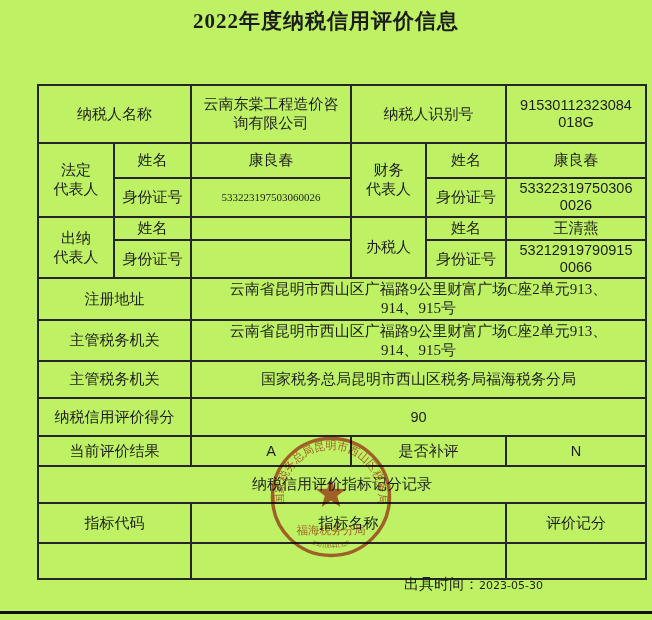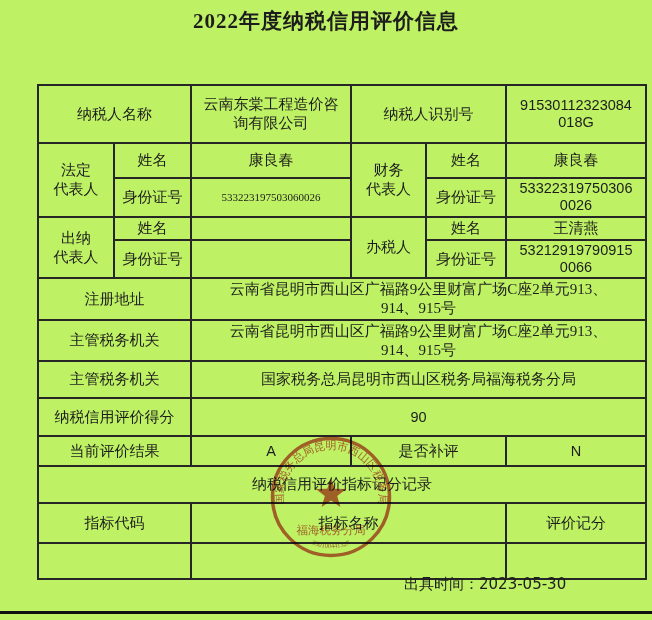--- a/index.html
+++ b/index.html
@@ -28,21 +28,21 @@
   }
   .num   { font-family:Liberation Sans, sans-serif; font-size:14.5px; line-height:1.2;margin-top:24px; }
   .num-sm{ font-family:Liberation Serif, serif; font-size:11px; }
   .footer-left {
     position:absolute; left:40px; top:566px; width:305px;
     text-align:center; font-size:15px; line-height:1.45; white-space:pre-line;
   }
   .footer-right {
     position:absolute; left:404px; top:575px; font-size:15px;
   }
-  .footer-right .date { font-family:"DejaVu Sans", sans-serif; font-size:15px; }
+  .footer-right .date { font-family:"DejaVu Sans", sans-serif; font-size:11px; }
   .stamp {
     position:absolute; left:266px; top:432px; width:130px; height:130px;
     mix-blend-mode:multiply; opacity:0.85; pointer-events:none;
   }
   .stamp text { font-family:"Liberation Serif", serif; }
   .bottom-rule {
     position:absolute; left:0; top:611px; width:652px; height:3px; background:#111;
   }
 </style>
 </head>

